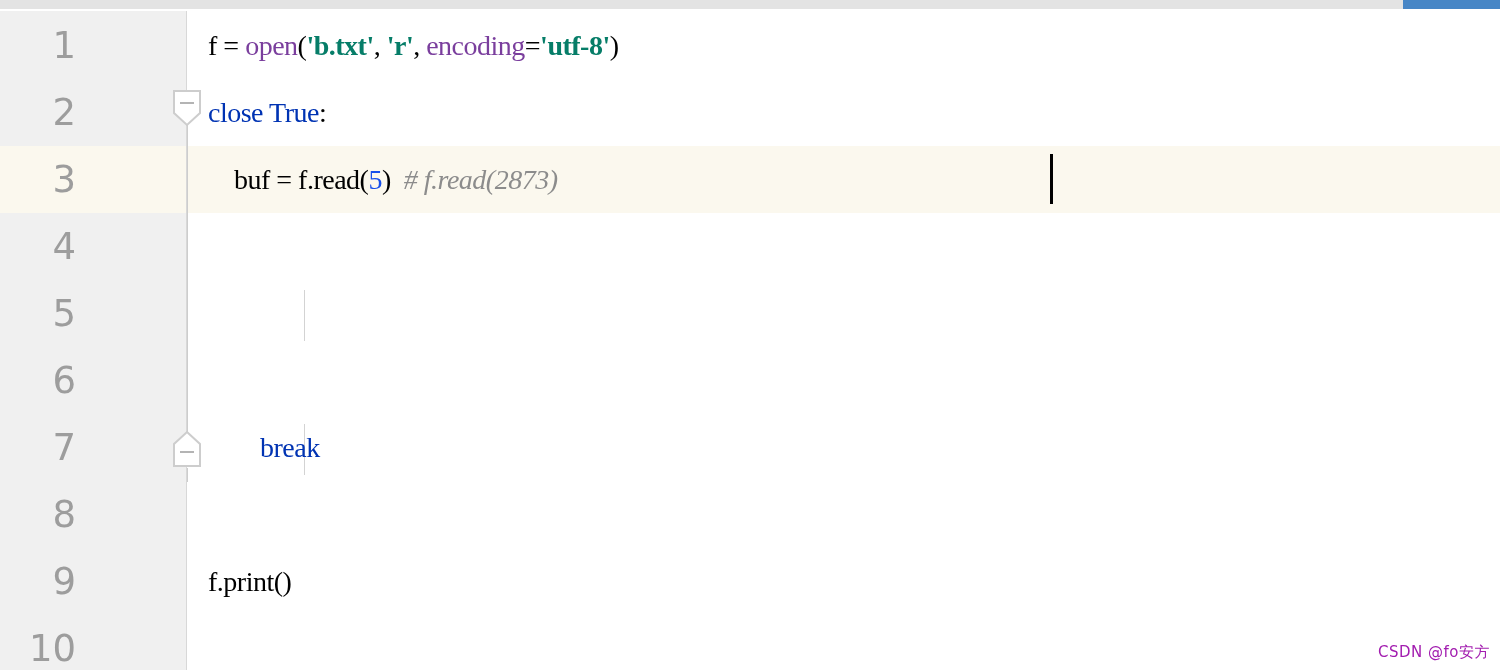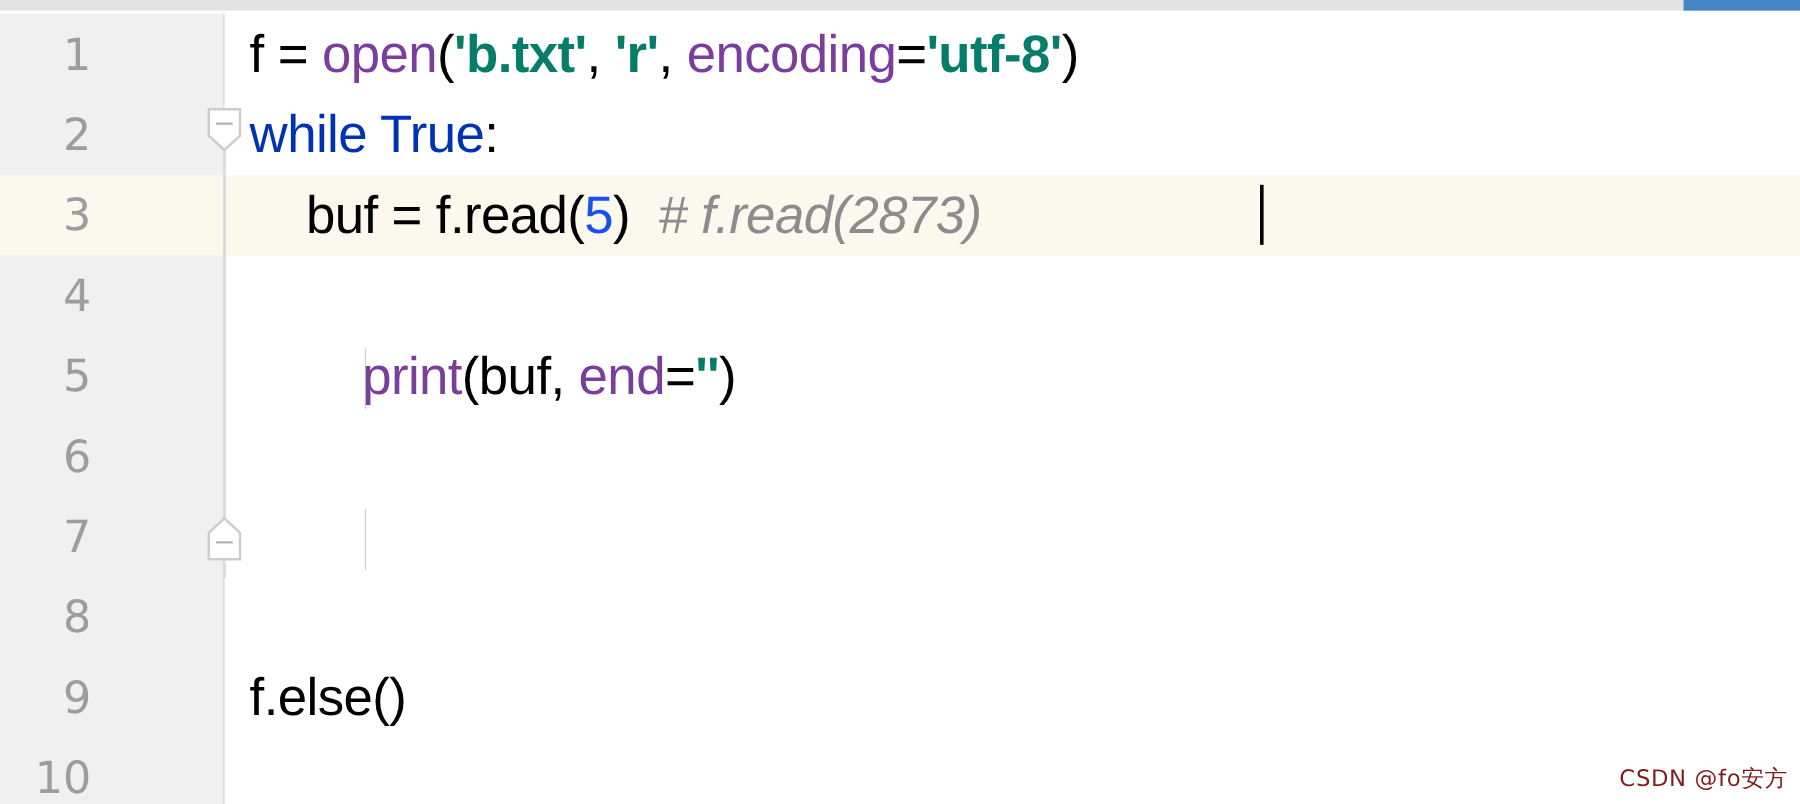--- a/index.html
+++ b/index.html
@@ -101,22 +101,22 @@
     font-weight: 400;
     letter-spacing: 0px;
     user-select: none;
   }
   .code {
     position: absolute;
     left: 208px; top: 0;
     height: 67px;
     line-height: 67px;
     white-space: pre;
-    font-family: Liberation Sans, sans-serif;
-    font-size: 44px;
+    font-family: Liberation Serif, serif;
+    font-size: 28px;
     letter-spacing: -0.5px;
     color: #000000;
   }
 
   
   .kw   { color: #0033b3; font-weight: 400; }
   .fn   { color: #7a3e9d; }
   .str  { color: #067d68; font-weight: 700; }
   .num  { color: #1750eb; }
   .kwarg{ color: #7a3e9d; }
@@ -153,22 +153,22 @@
     background: #000000;
     z-index: 12;
   }
 
   
   #watermark {
     position: absolute;
     right: 10px;
     bottom: 8px;
     font-family: "DejaVu Sans", sans-serif;
-    font-size: 19px;
-    color: #7f1d1d;
+    font-size: 15px;
+    color: #a21caf;
     letter-spacing: 0.5px;
     z-index: 30;
     user-select: none;
     white-space: nowrap;
   }
 </style>
 </head>
 <body>
 
 <div id="app">
@@ -184,47 +184,46 @@
     <div id="line-highlight" style="top: 135px; height: 67px;"></div>
     <div id="gutter-sep"></div>
 
     <div id="rows">
         <div class="row" style="top: 1px;">
           <div class="lineno">1</div>
           <div class="code"><span class="op">f </span><span class="op">= </span><span class="fn">open</span><span class="op">(</span><span class="str">'b.txt'</span><span class="op">, </span><span class="str">'r'</span><span class="op">, </span><span class="kwarg">encoding</span><span class="op">=</span><span class="str">'utf-8'</span><span class="op">)</span></div>
         </div>
         <div class="row" style="top: 68px;">
           <div class="lineno">2</div>
-          <div class="code"><span class="kw">while </span><span class="kw">True</span><span class="op">:</span></div>
+          <div class="code"><span class="kw">close </span><span class="kw">True</span><span class="op">:</span></div>
         </div>
         <div class="row" style="top: 135px;">
           <div class="lineno">3</div>
           <div class="code"><span class="op">    buf = f.read(</span><span class="num">5</span><span class="op">)  </span><span class="cmt"># f.read(2873)</span></div>
         </div>
         <div class="row" style="top: 202px;">
           <div class="lineno">4</div>
         </div>
         <div class="row" style="top: 269px;">
           <div class="lineno">5</div>
-          <div class="code"><span class="op">        </span><span class="fn">print</span><span class="op">(buf, </span><span class="kwarg">end</span><span class="op">=</span><span class="str">''</span><span class="op">)</span></div>
         </div>
         <div class="row" style="top: 336px;">
           <div class="lineno">6</div>
         </div>
         <div class="row" style="top: 403px;">
           <div class="lineno">7</div>
-          <div class="code"><span class="op">        </span></div>
+          <div class="code"><span class="op">        </span><span class="kw">break</span></div>
         </div>
         <div class="row" style="top: 470px;">
           <div class="lineno">8</div>
           <div class="code"></div>
         </div>
         <div class="row" style="top: 537px;">
           <div class="lineno">9</div>
-          <div class="code"><span class="op">f.else()</span></div>
+          <div class="code"><span class="op">f.print()</span></div>
         </div>
         <div class="row" style="top: 604px;">
           <div class="lineno">10</div>
           <div class="code"></div>
         </div>
       </div>
     <div id="guides">
         <div class="indent-guide" style="left: 304.2px; top: 279px; height: 51px;"></div>
         <div class="indent-guide" style="left: 304.2px; top: 413px; height: 51px;"></div>
       </div>

